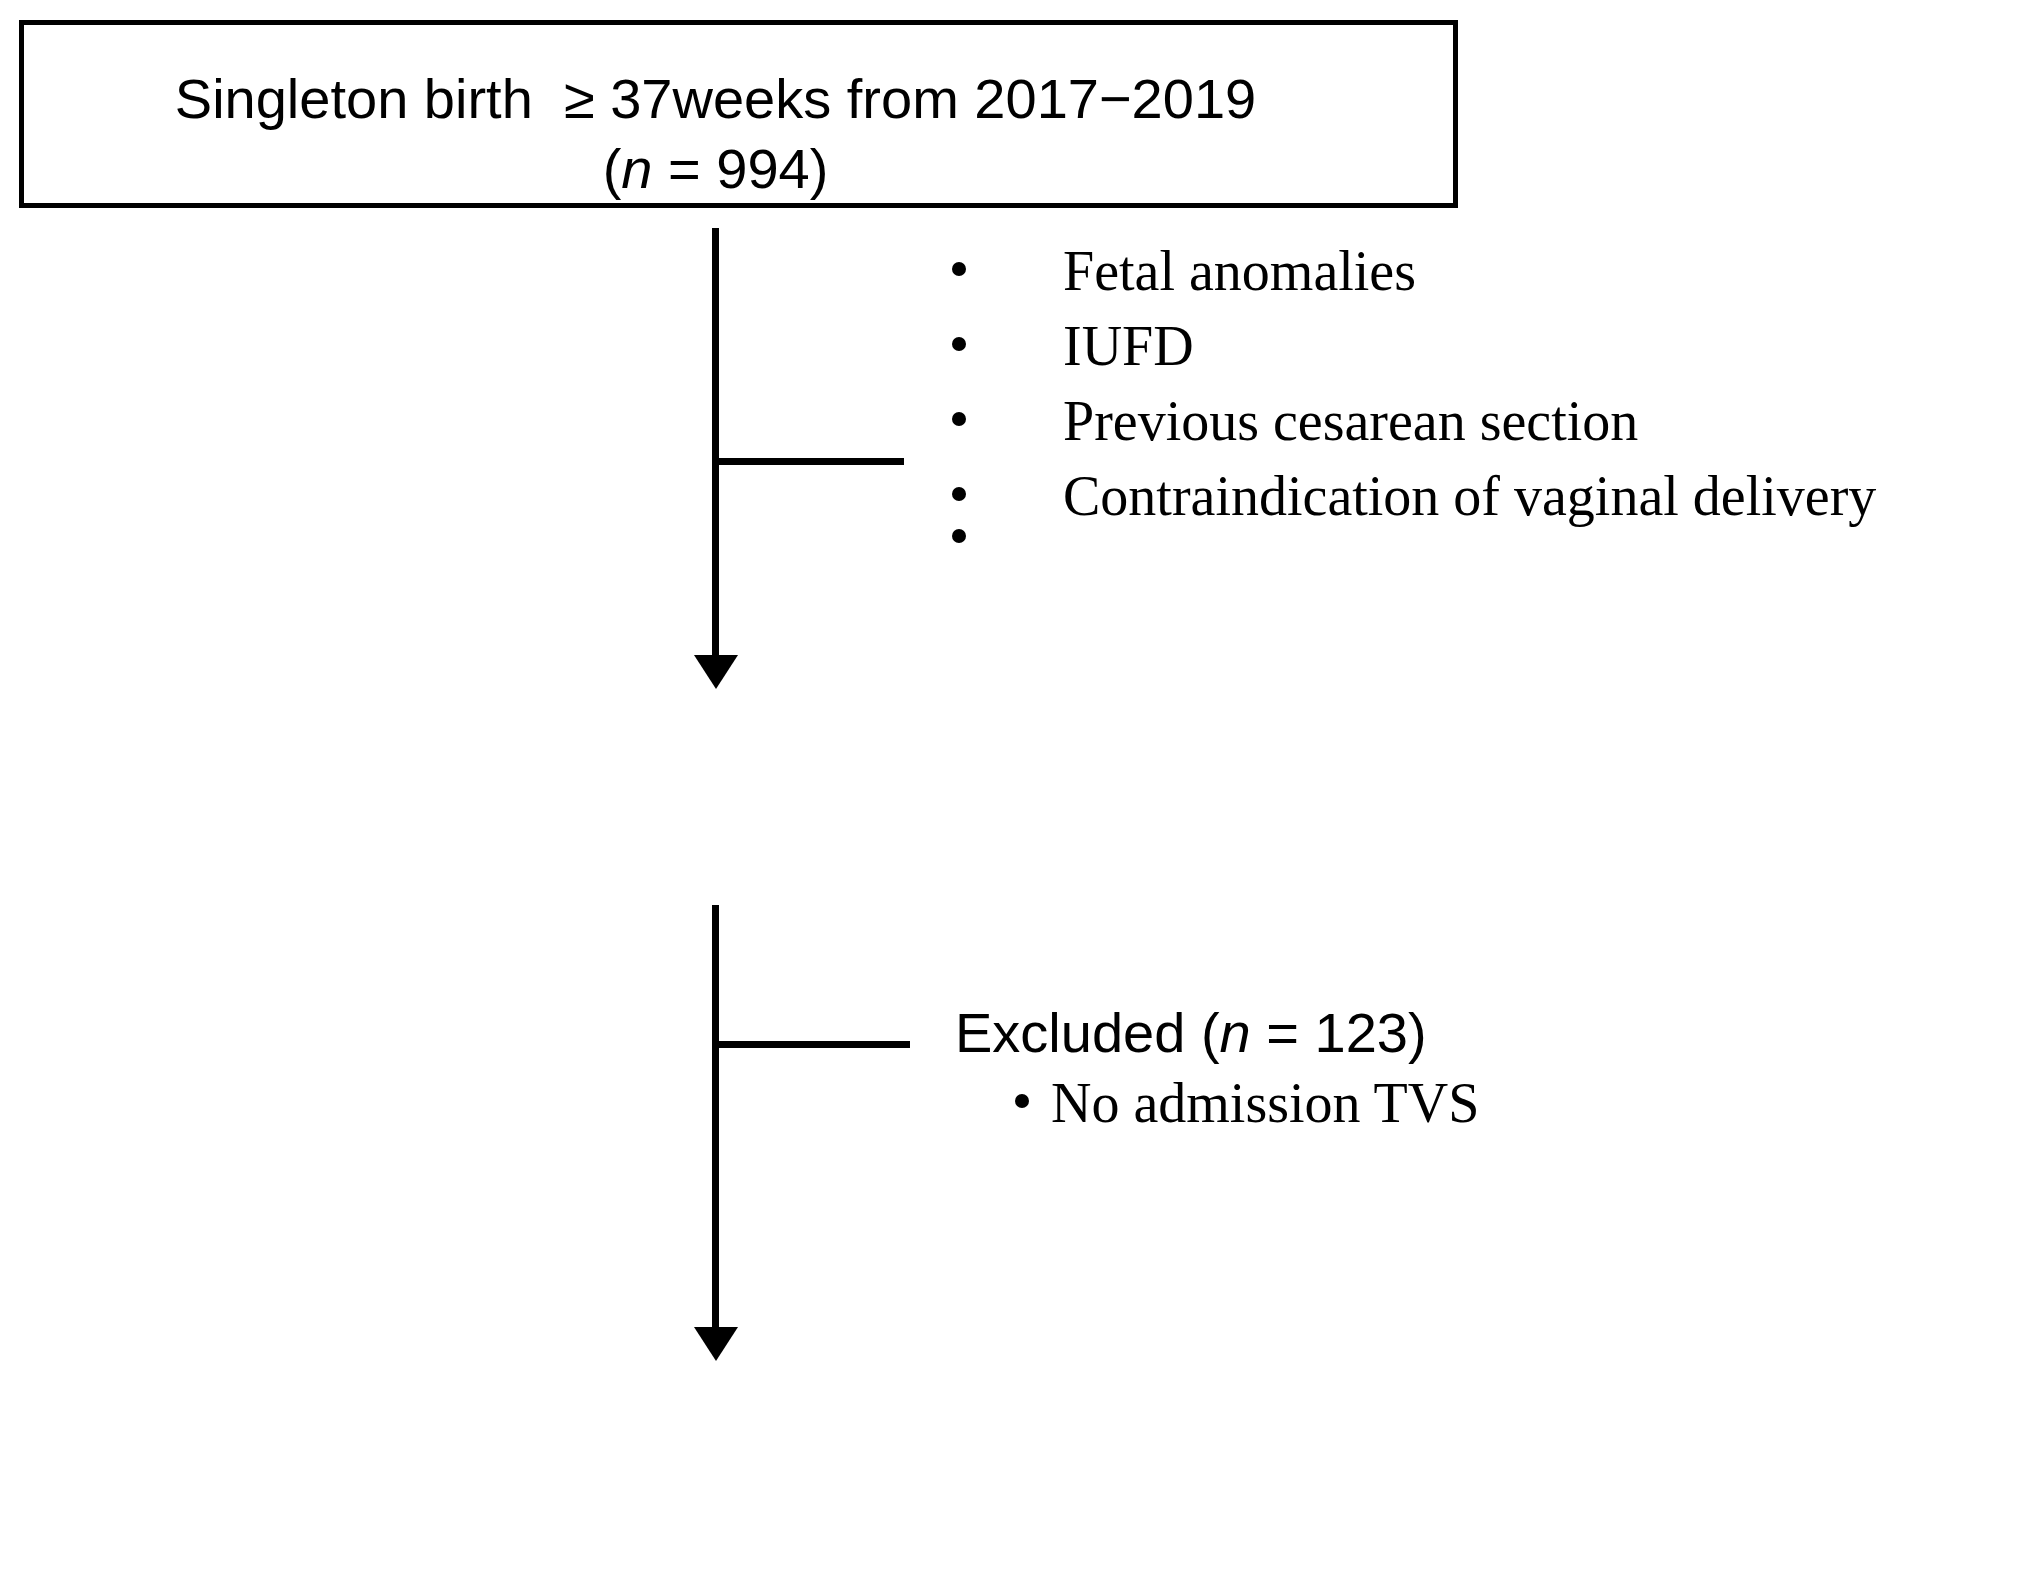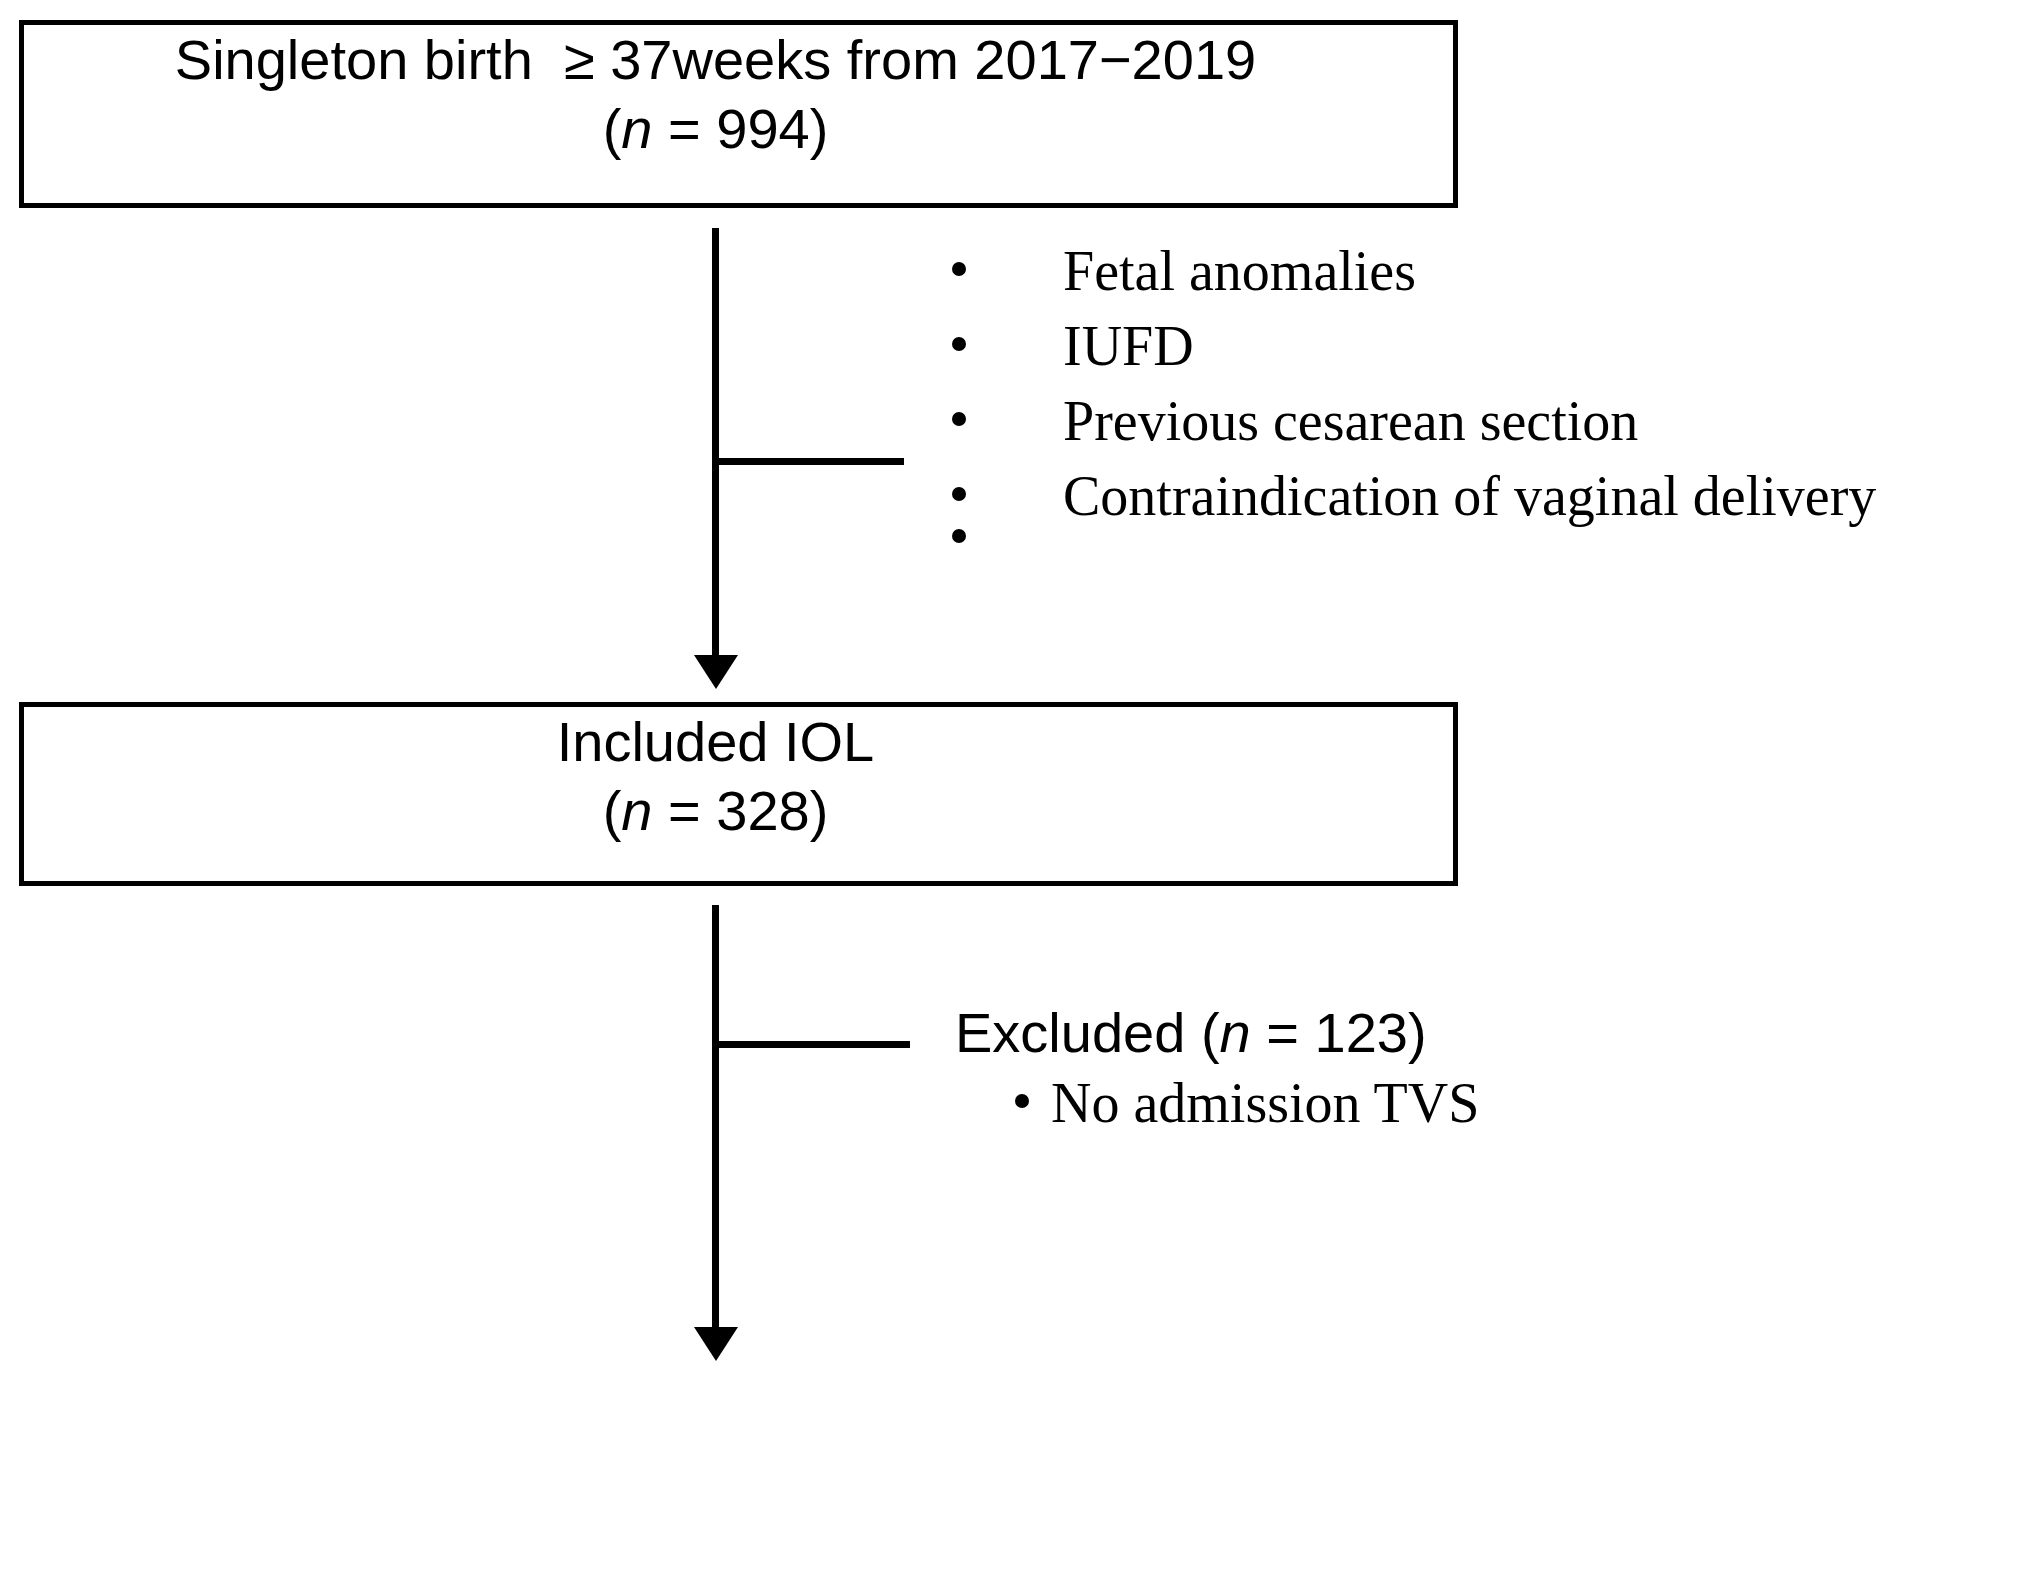--- a/index.html
+++ b/index.html
@@ -19,21 +19,21 @@
 
   
   .node-box {
     position: absolute;
     box-sizing: border-box;
     border: 5px solid #000000;
     background: #ffffff;
     display: flex;
     flex-direction: column;
     align-items: center;
-    justify-content: flex-start;
+    justify-content: flex-end;
   }
   .node-line {
     display: block;
     text-align: center;
     font-size: 56px;
     line-height: 1.24;
     white-space: pre;
     letter-spacing: 0px;
   }
   .node-inner {
@@ -162,26 +162,20 @@
         <span class="bullet-gap-wide"></span>
         <span class="bullet-text">Contraindication of vaginal delivery</span>
       </li>
       <li class="bullet-row">
         <span class="bullet-dot"></span>
         <span class="bullet-gap-wide"></span>
       </li>
     </ul>
   </div>
 
-  <div class="node-box" id="box-middle">
-    <div class="node-inner">
-      <span class="node-line">Included IOL</span>
-      <span class="node-line"><span>(</span><span class="ital">n</span><span> = 328)</span></span>
-    </div>
-  </div>
 
   <div class="v-line" id="vline-2"></div>
   <div class="arrow-head" id="arrowhead-2"></div>
   <div class="h-line" id="hline-2"></div>
 
   <div class="note-block" id="exclusion-2">
     <span class="note-title"><span>Excluded (</span><span class="ital">n</span><span> = 123)</span></span>
     <ul class="bullet-list">
       <li class="bullet-row">
         <span class="bullet-dot"></span>

